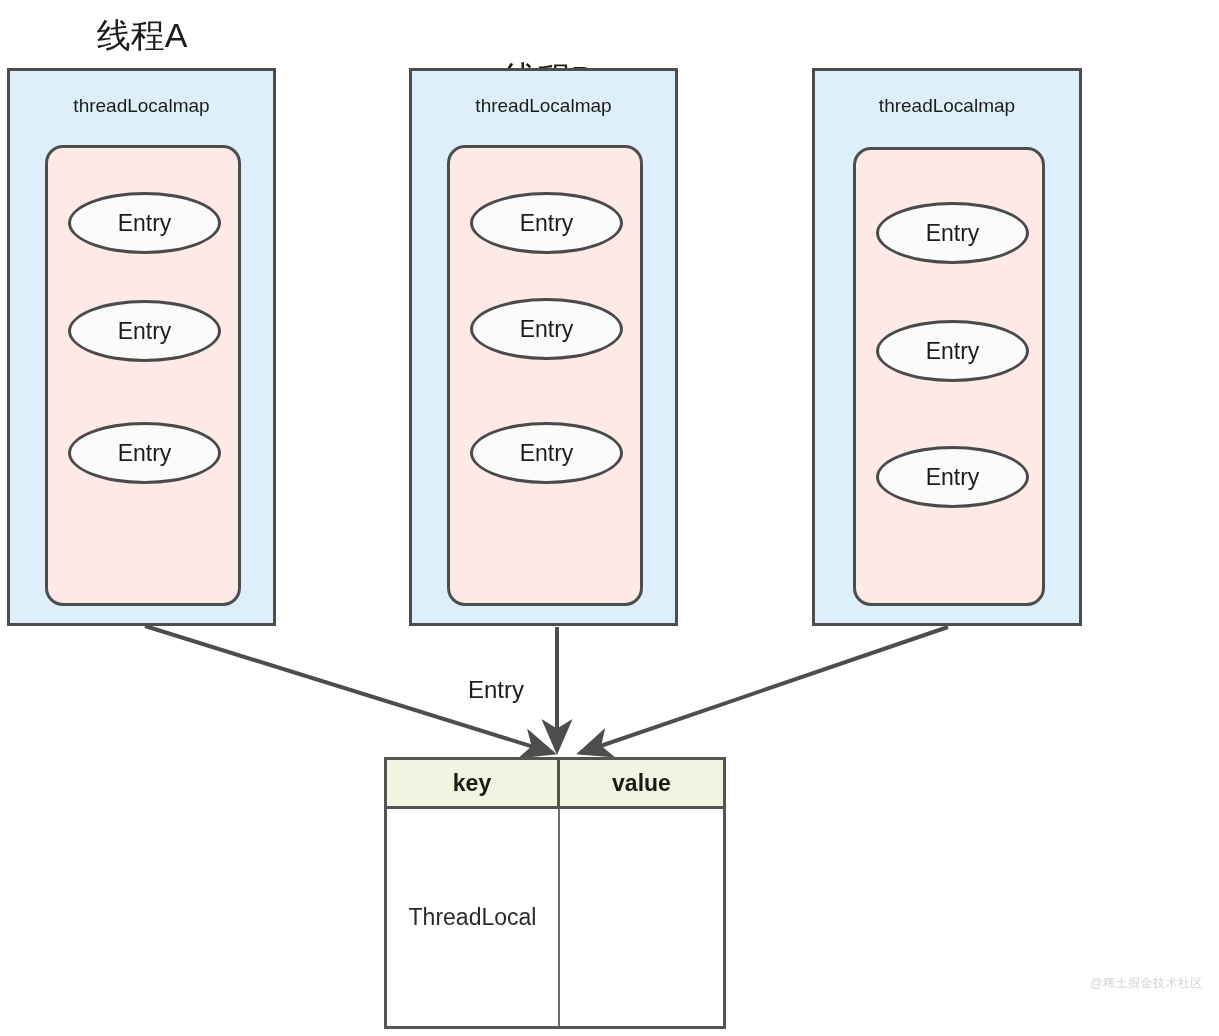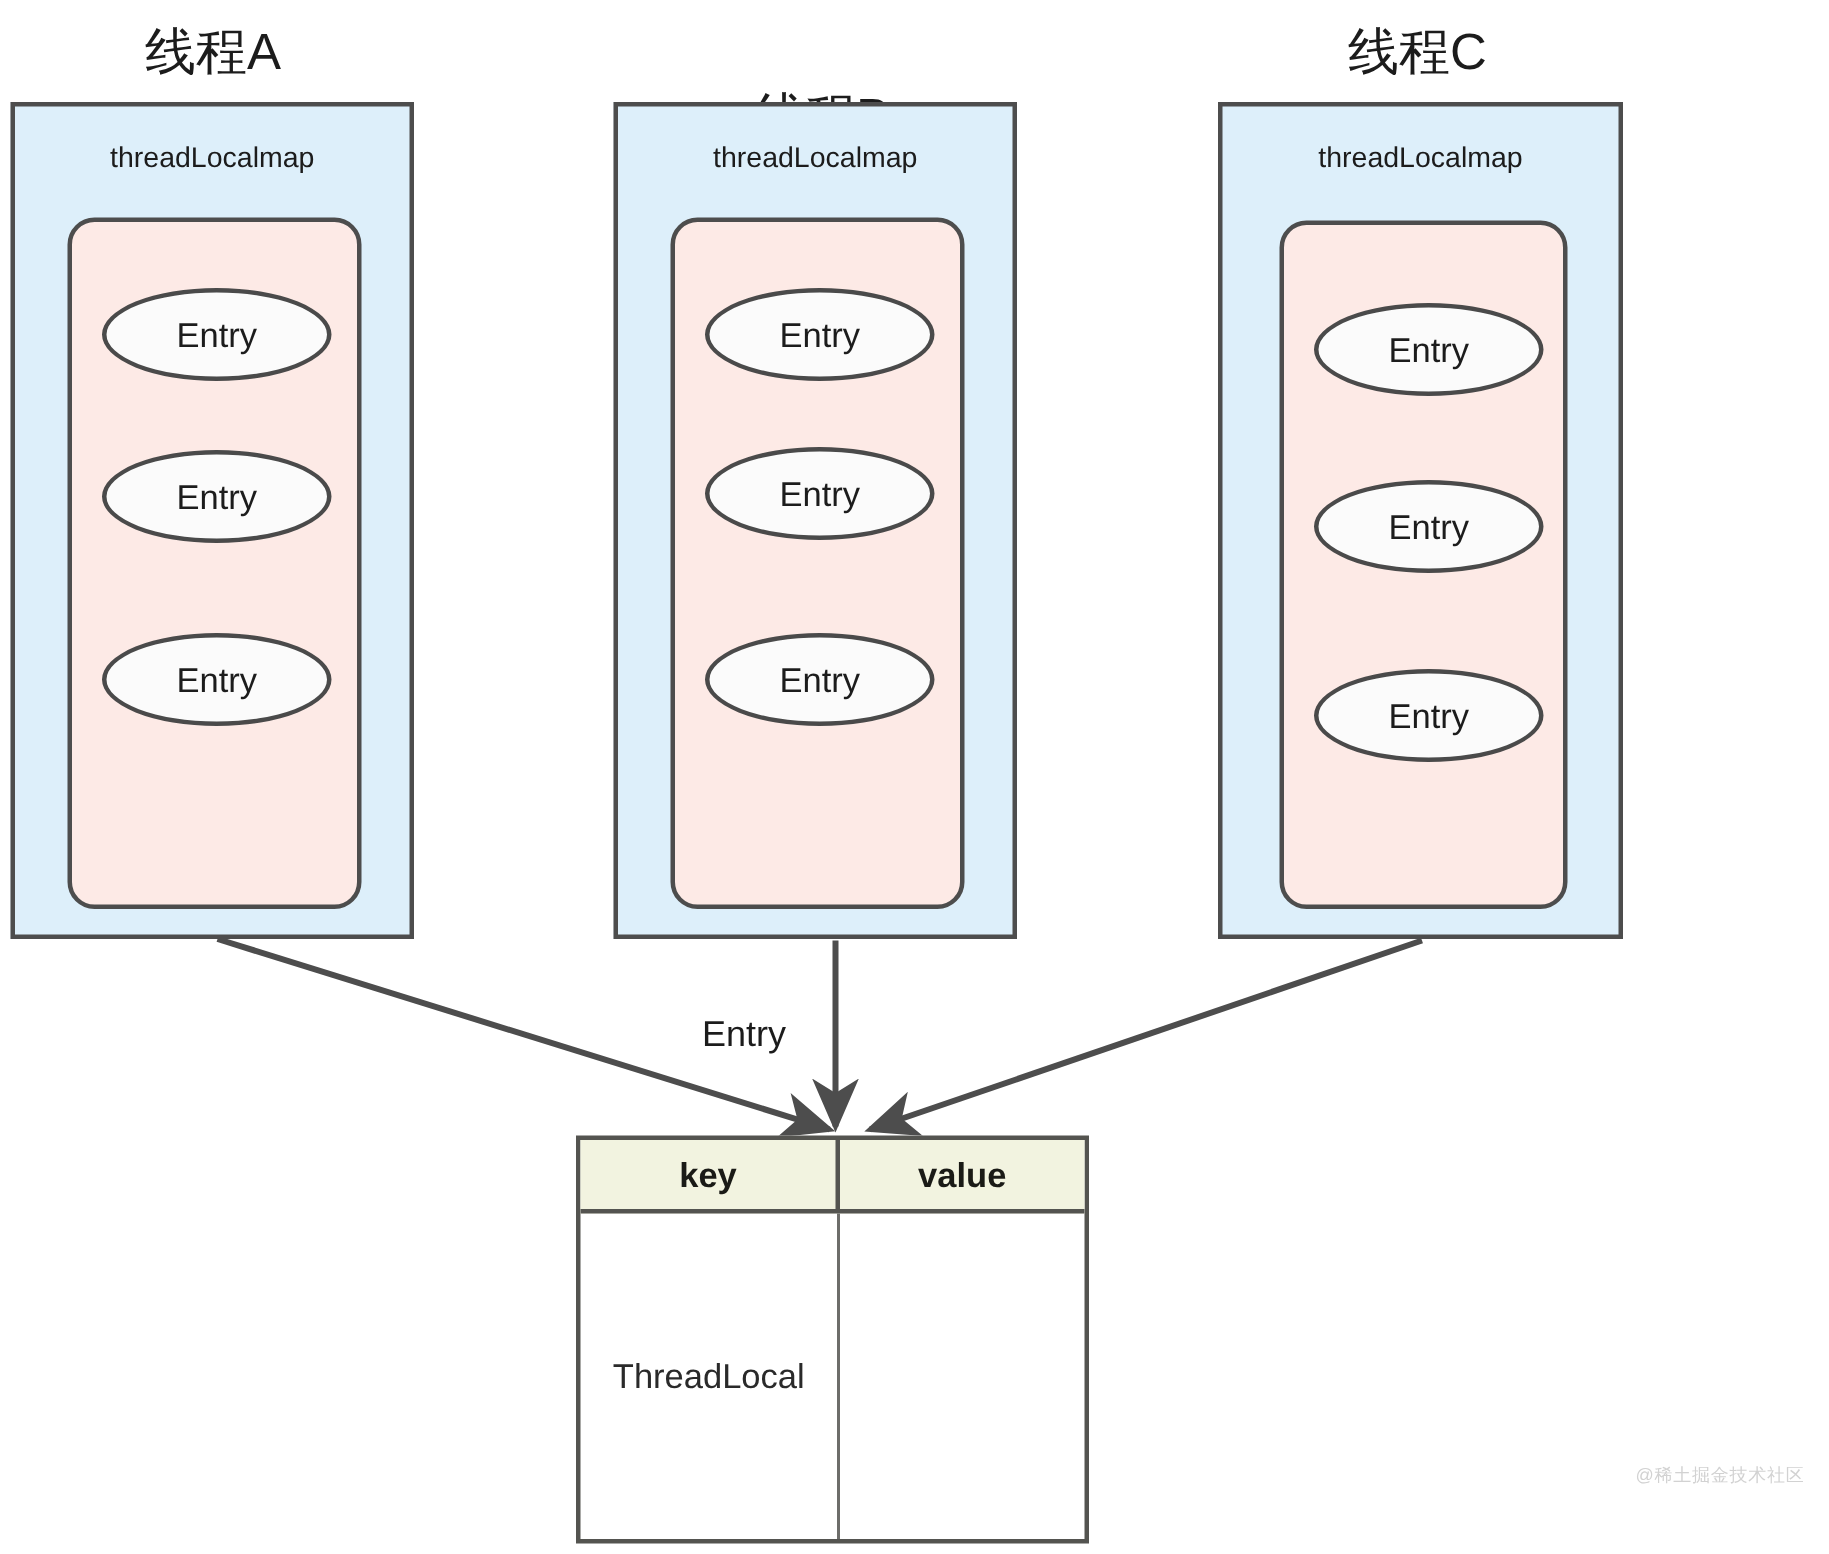--- a/index.html
+++ b/index.html
@@ -172,21 +172,20 @@
 
   <div class="thread-box" style="left:409px; top:68px; width:269px; height:558px;">
     <div class="map-label" style="left:0; top:20px;">threadLocalmap</div>
     <div class="map-box" style="left:35px; top:74px; width:196px; height:461px;">
       <div class="entry" style="left:20px; top:44px;">Entry</div>
       <div class="entry" style="left:20px; top:150px;">Entry</div>
       <div class="entry" style="left:20px; top:274px;">Entry</div>
     </div>
   </div>
 
-  <div class="thread-title" style="left:845px; top:20px; width:200px;">线程C</div>
 
   <div class="thread-box" style="left:812px; top:68px; width:270px; height:558px;">
     <div class="map-label" style="left:0; top:20px;">threadLocalmap</div>
     <div class="map-box" style="left:38px; top:76px; width:192px; height:459px;">
       <div class="entry" style="left:20px; top:52px;">Entry</div>
       <div class="entry" style="left:20px; top:170px;">Entry</div>
       <div class="entry" style="left:20px; top:296px;">Entry</div>
     </div>
   </div>
 

